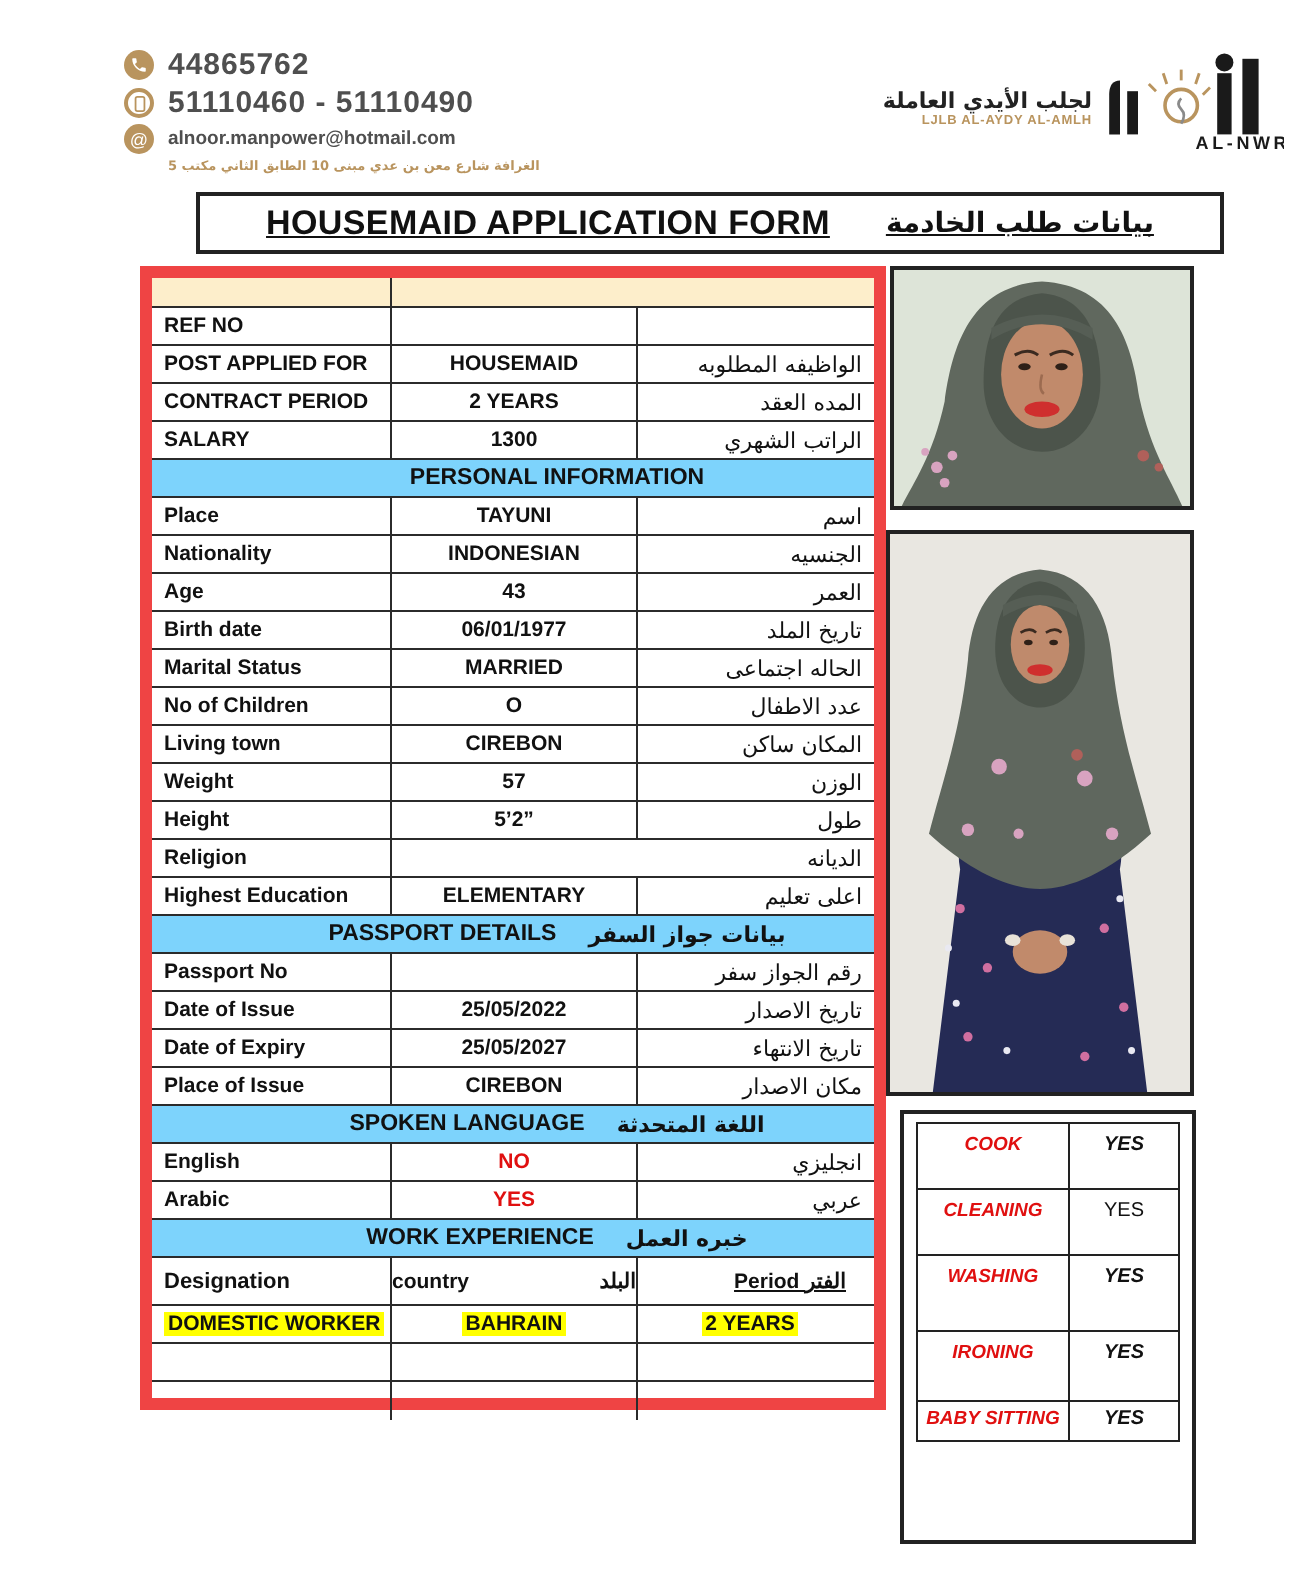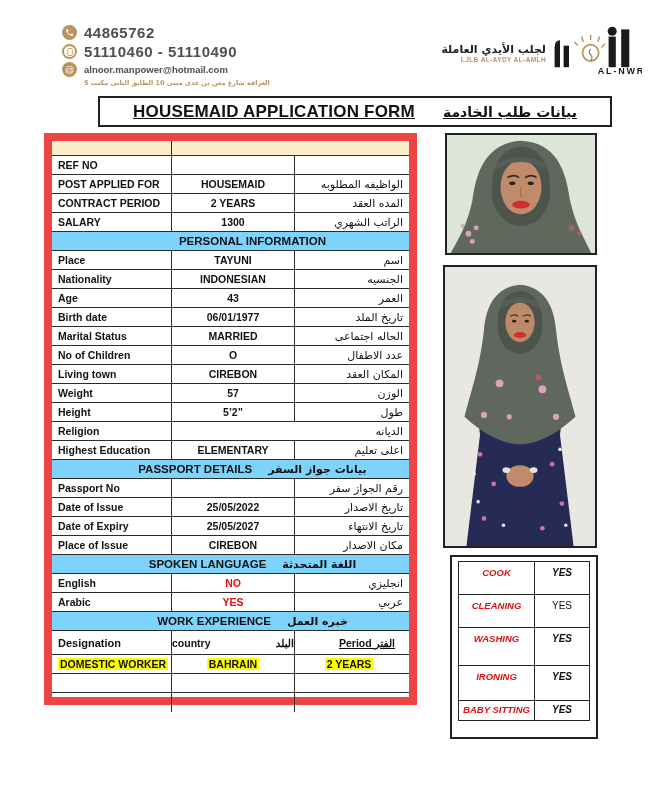--- a/index.html
+++ b/index.html
@@ -24,22 +24,22 @@
   .logo-translit{font-size:6.5px;font-weight:bold;color:#b9945e;letter-spacing:.4px;}
 
   
   .title-box{position:absolute;left:98px;top:96px;width:514px;height:31px;
              border:2px solid #222;display:flex;align-items:center;justify-content:center;gap:28px;box-sizing:border-box;}
   .title-en{font-size:17px;font-weight:bold;text-decoration:underline;letter-spacing:.2px;}
   .title-ar{font-size:14px;font-weight:bold;text-decoration:underline;
             font-family:"DejaVu Sans",sans-serif;}
 
   
-  .main-table{position:absolute;left:44px;top:133px;width:373px;height:572px;
-              border:8px solid #ef4444;box-sizing:border-box;display:flex;flex-direction:column;}
+  .main-table{position:absolute;left:70px;top:133px;width:373px;height:572px;
+              border:6px solid #ef4444;box-sizing:border-box;display:flex;flex-direction:column;}
   .trow{display:flex;height:19px;border-bottom:1px solid #2b2b2b;box-sizing:border-box;flex:0 0 auto;}
   .trow:last-child{border-bottom:none;}
   .cell{box-sizing:border-box;display:flex;align-items:center;overflow:hidden;white-space:nowrap;}
   .c1{width:120px;border-right:1px solid #2b2b2b;padding-left:6px;font-weight:bold;font-size:10.5px;}
   .c2{width:123px;border-right:1px solid #2b2b2b;justify-content:center;font-weight:bold;font-size:10.5px;}
   .c3{flex:1;justify-content:flex-end;padding-right:6px;font-size:11px;
       font-family:"DejaVu Sans",sans-serif;}
   .trow.top{background:#fdeecb;height:15px;}
   .trow.section{background:#7dd3fc;padding-left:44px;}
   .section-inner{flex:1;display:flex;align-items:center;justify-content:center;gap:16px;
@@ -52,21 +52,21 @@
   .wh3 .u{text-decoration:underline;}
   .hl{background:#ffff00;padding:0 2px;}
   .red{color:#e01010;}
 
   
   .photo1{position:absolute;left:445px;top:133px;width:152px;height:122px;border:2px solid #222;box-sizing:border-box;}
   .photo2{position:absolute;left:443px;top:265px;width:154px;height:283px;border:2px solid #222;box-sizing:border-box;}
   .photo1 svg,.photo2 svg{display:block;width:100%;height:100%;}
 
   
-  .skills-box{position:absolute;left:450px;top:555px;width:148px;height:184px;
+  .skills-box{position:absolute;left:450px;top:555px;width:148px;height:217px;
               border:2px solid #222;box-sizing:border-box;padding:4px 6px;}
   .skills-table{border:1px solid #222;box-sizing:border-box;height:160px;display:flex;flex-direction:column;}
   .skill-row{display:flex;border-bottom:1px solid #222;box-sizing:border-box;flex:0 0 auto;}
   .skill-row:last-child{border-bottom:none;}
   .skill-label{width:76px;border-right:1px solid #222;box-sizing:border-box;display:flex;
                justify-content:center;align-items:flex-start;padding-top:5px;
                color:#e01010;font-weight:bold;font-style:italic;font-size:9.5px;}
   .skill-val{flex:1;display:flex;justify-content:center;align-items:flex-start;padding-top:5px;
              font-weight:bold;font-style:italic;font-size:10px;}
   .skill-val.plain{font-weight:normal;font-style:normal;}
@@ -187,21 +187,21 @@
         <div class="cell c3">الحاله اجتماعى</div>
       </div>
       <div class="trow">
         <div class="cell c1">No of Children</div>
         <div class="cell c2">O</div>
         <div class="cell c3">عدد الاطفال</div>
       </div>
       <div class="trow">
         <div class="cell c1">Living town</div>
         <div class="cell c2">CIREBON</div>
-        <div class="cell c3">المكان العقد</div>
+        <div class="cell c3">المكان ساكن</div>
       </div>
       <div class="trow">
         <div class="cell c1">Weight</div>
         <div class="cell c2">57</div>
         <div class="cell c3">الوزن</div>
       </div>
       <div class="trow">
         <div class="cell c1">Height</div>
         <div class="cell c2">5’2”</div>
         <div class="cell c3">طول</div>

